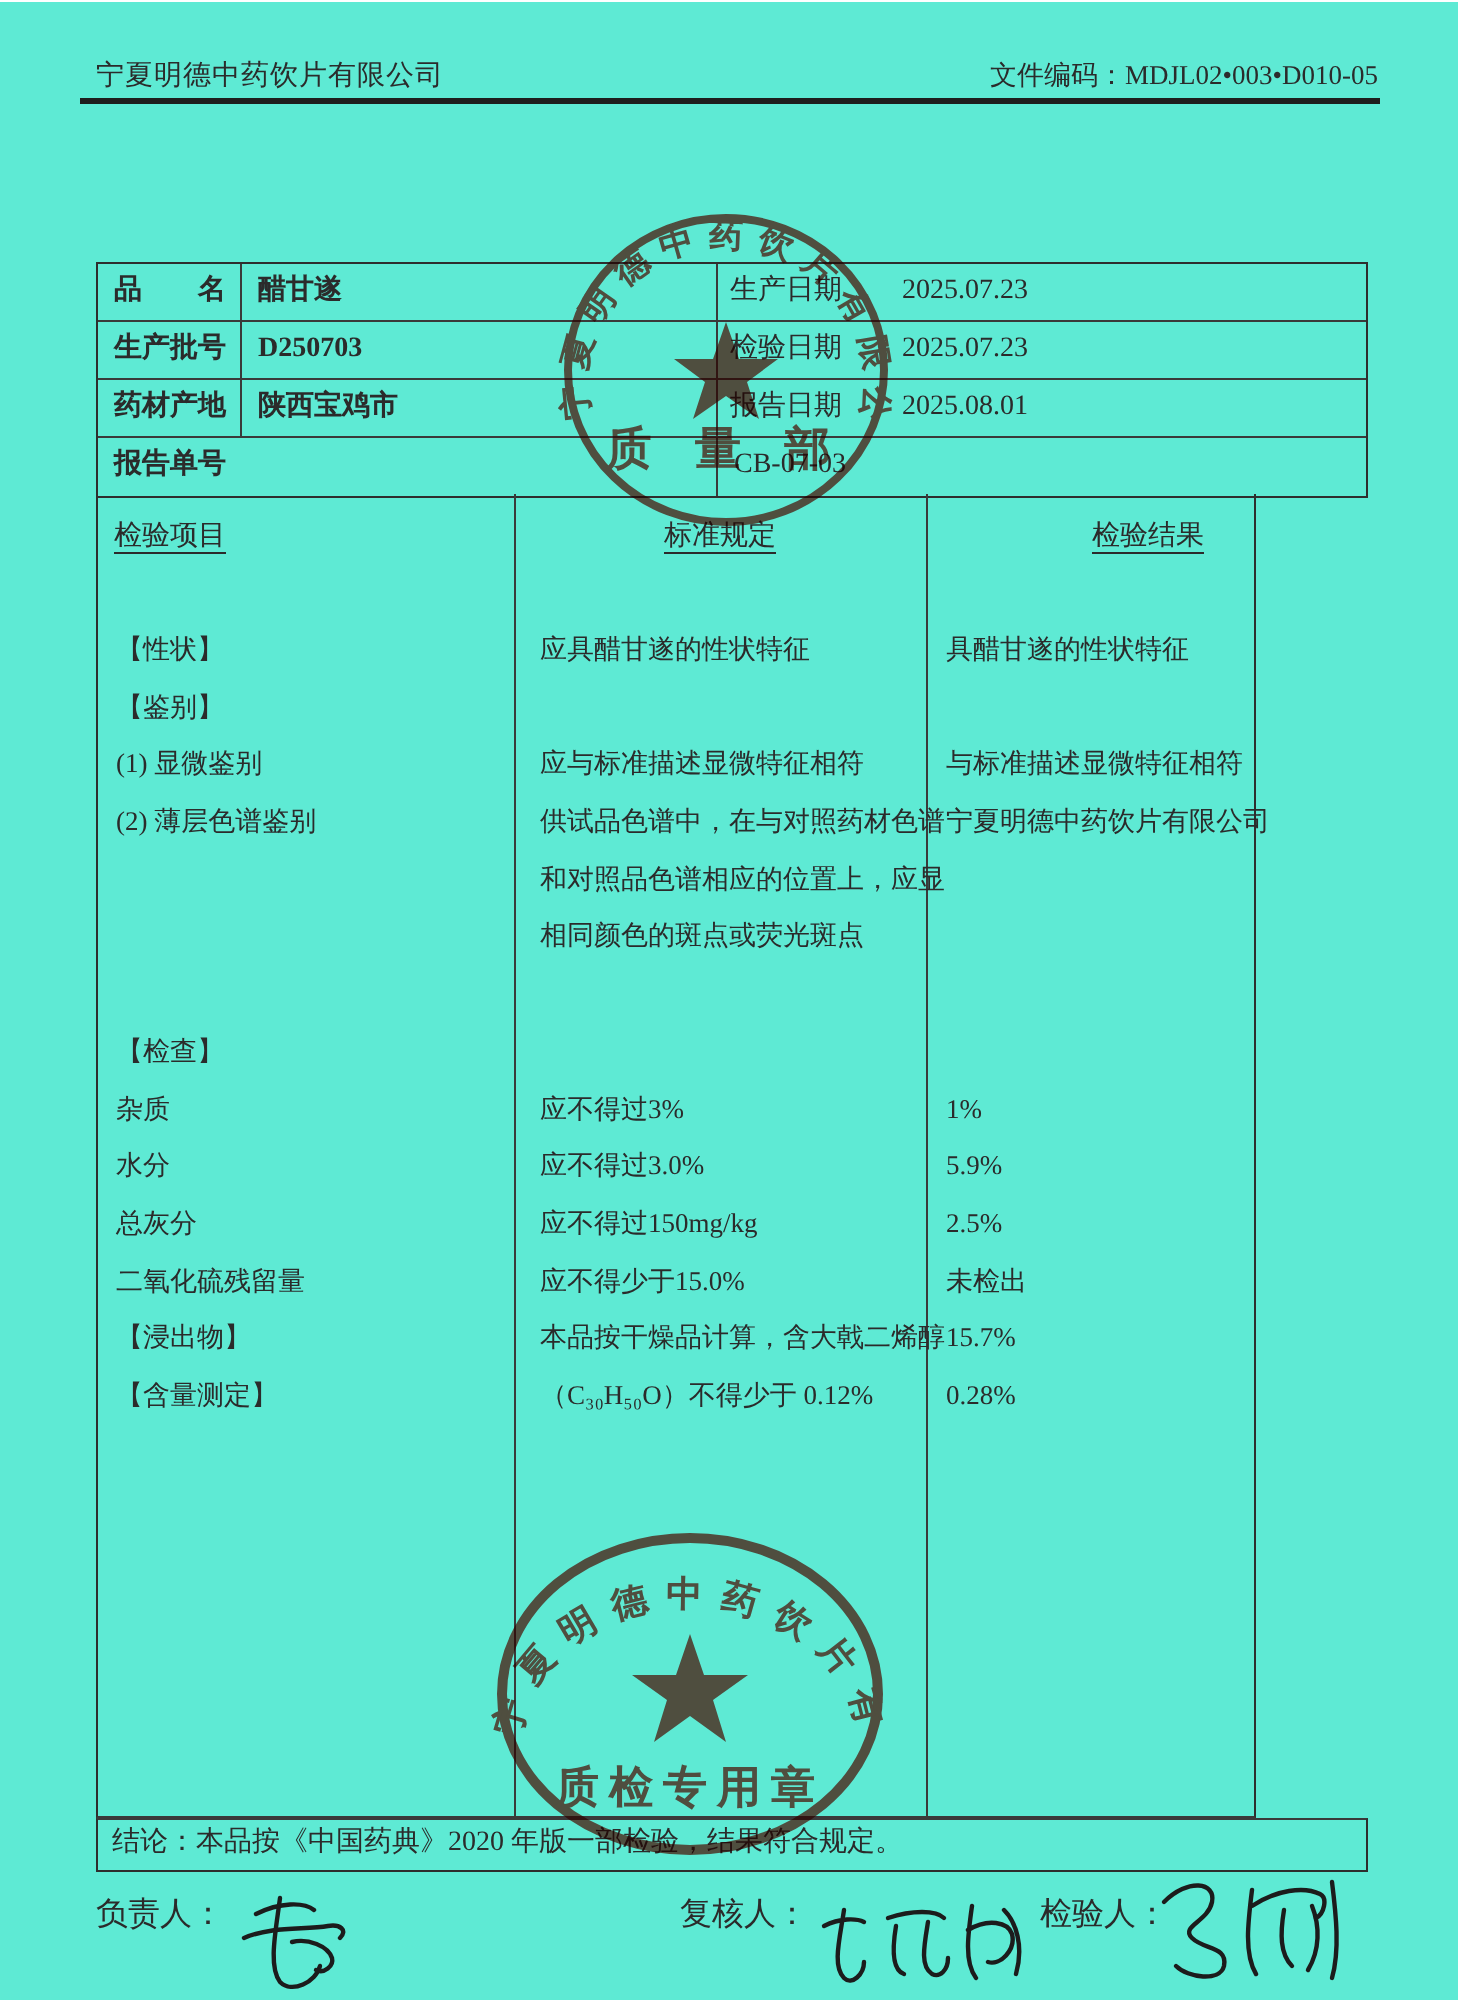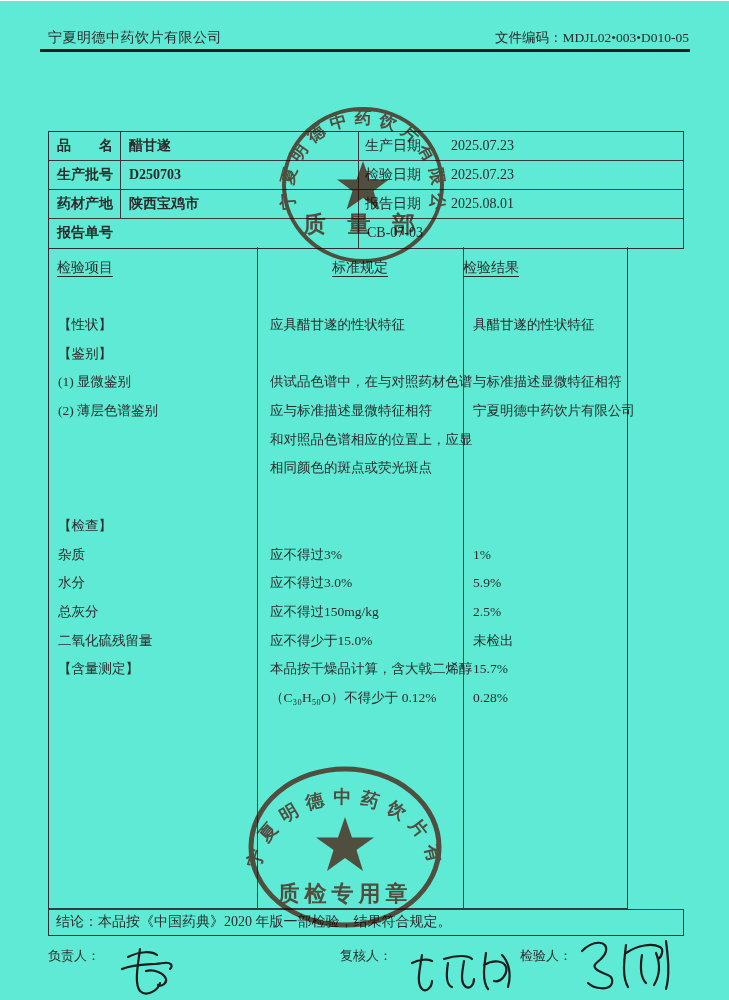--- a/index.html
+++ b/index.html
@@ -26,31 +26,31 @@
   .info-row .lbl2 { padding-left:6px; }
   .info-row .v2 { padding-left:0; }
   
   .main { position:absolute; left:48px; top:246px; width:580px; height:662px;
           border-left:1.5px solid #2e2e2e; border-right:1.5px solid #2e2e2e; border-bottom:1px solid #3a3a3a; }
   .vline { position:absolute; top:0; width:1px; height:662px; background:#3a3a3a; }
   .vline.v1 { left:208px; } .vline.v2 { left:414px; }
   .mhead { position:absolute; top:12px; font-size:14px; text-decoration:underline; text-underline-offset:4px; }
   .mhead.h1 { left:8px; }
   .mhead.h2 { left:208px; width:206px; text-align:center; }
-  .mhead.h3 { left:414px; width:222px; }
+  .mhead.h3 { left:414px; width:222px; text-align:center; }
   .col { position:absolute; top:64px; font-size:13.5px; }
   .col .ln { height:28.7px; line-height:28.7px; white-space:nowrap; overflow:visible; }
   .c1 { left:9px;  width:196px; }
   .c2 { left:221px; width:192px; }
   .c3 { left:424px; width:208px; }
   
   .concl { position:absolute; left:48px; top:908px; width:636px; height:27px;
            border:1.5px solid #2e2e2e; border-top:1px solid #3a3a3a;
            font-size:14px; line-height:24px; padding-left:7px; }
-  .sigrow { position:absolute; left:48px; top:942px; width:650px; height:58px; font-size:13px; }
+  .sigrow { position:absolute; left:48px; top:942px; width:650px; height:58px; font-size:16px; }
   .siglbl { position:absolute; top:4px; }
   .siglbl.s1 { left:0px; } .siglbl.s2 { left:292px; } .siglbl.s3 { left:472px; }
   .sig-svg { position:absolute; }
   .sig-svg path { fill:none; stroke:#1c1c1c; stroke-width:2.2; stroke-linecap:round; stroke-linejoin:round; }
   
   .stamp { position:absolute; mix-blend-mode:multiply; opacity:.85; pointer-events:none; }
   .stamp text { font-family:"Liberation Serif","DejaVu Serif",serif; font-weight:bold; }
 </style>
 </head>
 <body>
@@ -99,28 +99,29 @@
       <div class="ln">(1) 显微鉴别</div>
       <div class="ln">(2) 薄层色谱鉴别</div>
       <div class="ln"></div>
       <div class="ln"></div>
       <div class="ln"></div>
       <div class="ln">【检查】</div>
       <div class="ln">杂质</div>
       <div class="ln">水分</div>
       <div class="ln">总灰分</div>
       <div class="ln">二氧化硫残留量</div>
+      <div class="ln">【浸出物】</div>
       <div class="ln">【含量测定】</div>
     </div>
 
     <div class="col c2">
       <div class="ln">应具醋甘遂的性状特征</div>
       <div class="ln"></div>
+      <div class="ln">应与标准描述显微特征相符</div>
       <div class="ln">供试品色谱中，在与对照药材色谱</div>
-      <div class="ln">应与标准描述显微特征相符</div>
       <div class="ln">和对照品色谱相应的位置上，应显</div>
       <div class="ln">相同颜色的斑点或荧光斑点</div>
       <div class="ln"></div>
       <div class="ln"></div>
       <div class="ln">应不得过3%</div>
       <div class="ln">应不得过3.0%</div>
       <div class="ln">应不得过150mg/kg</div>
       <div class="ln">应不得少于15.0%</div>
       <div class="ln">本品按干燥品计算，含大戟二烯醇</div>
       <div class="ln">（C₃₀H₅₀O）不得少于 0.12%</div>

